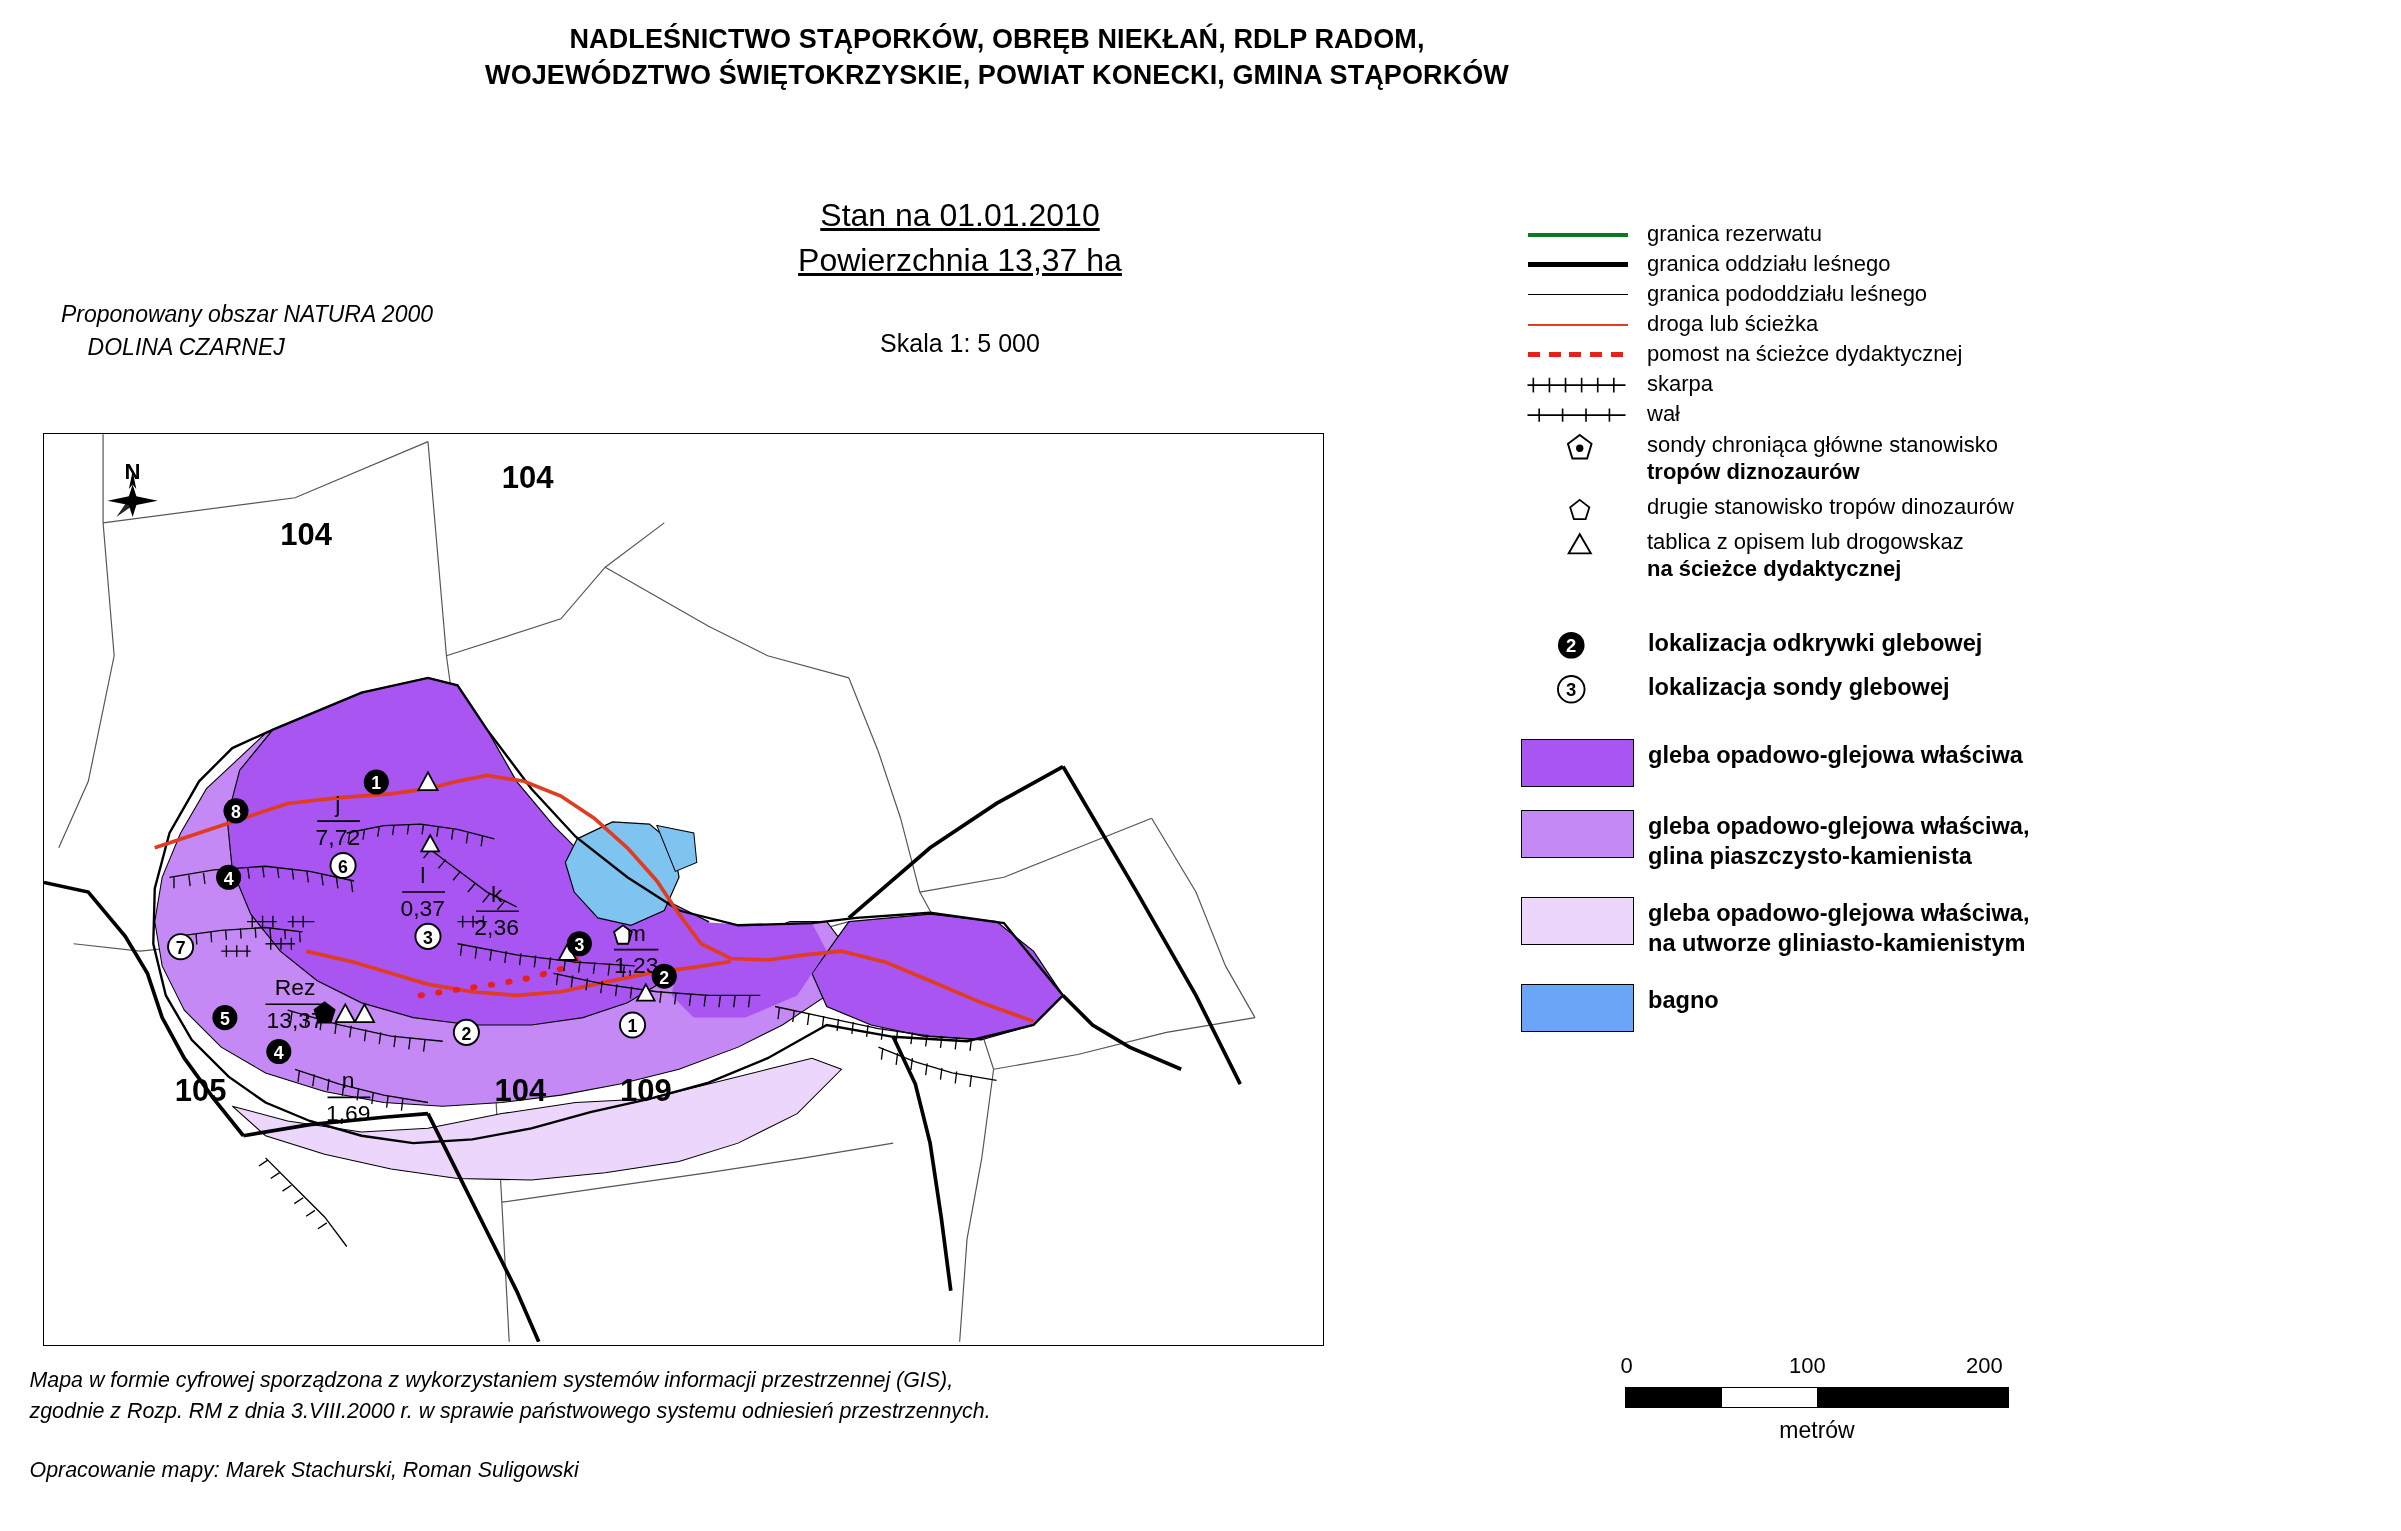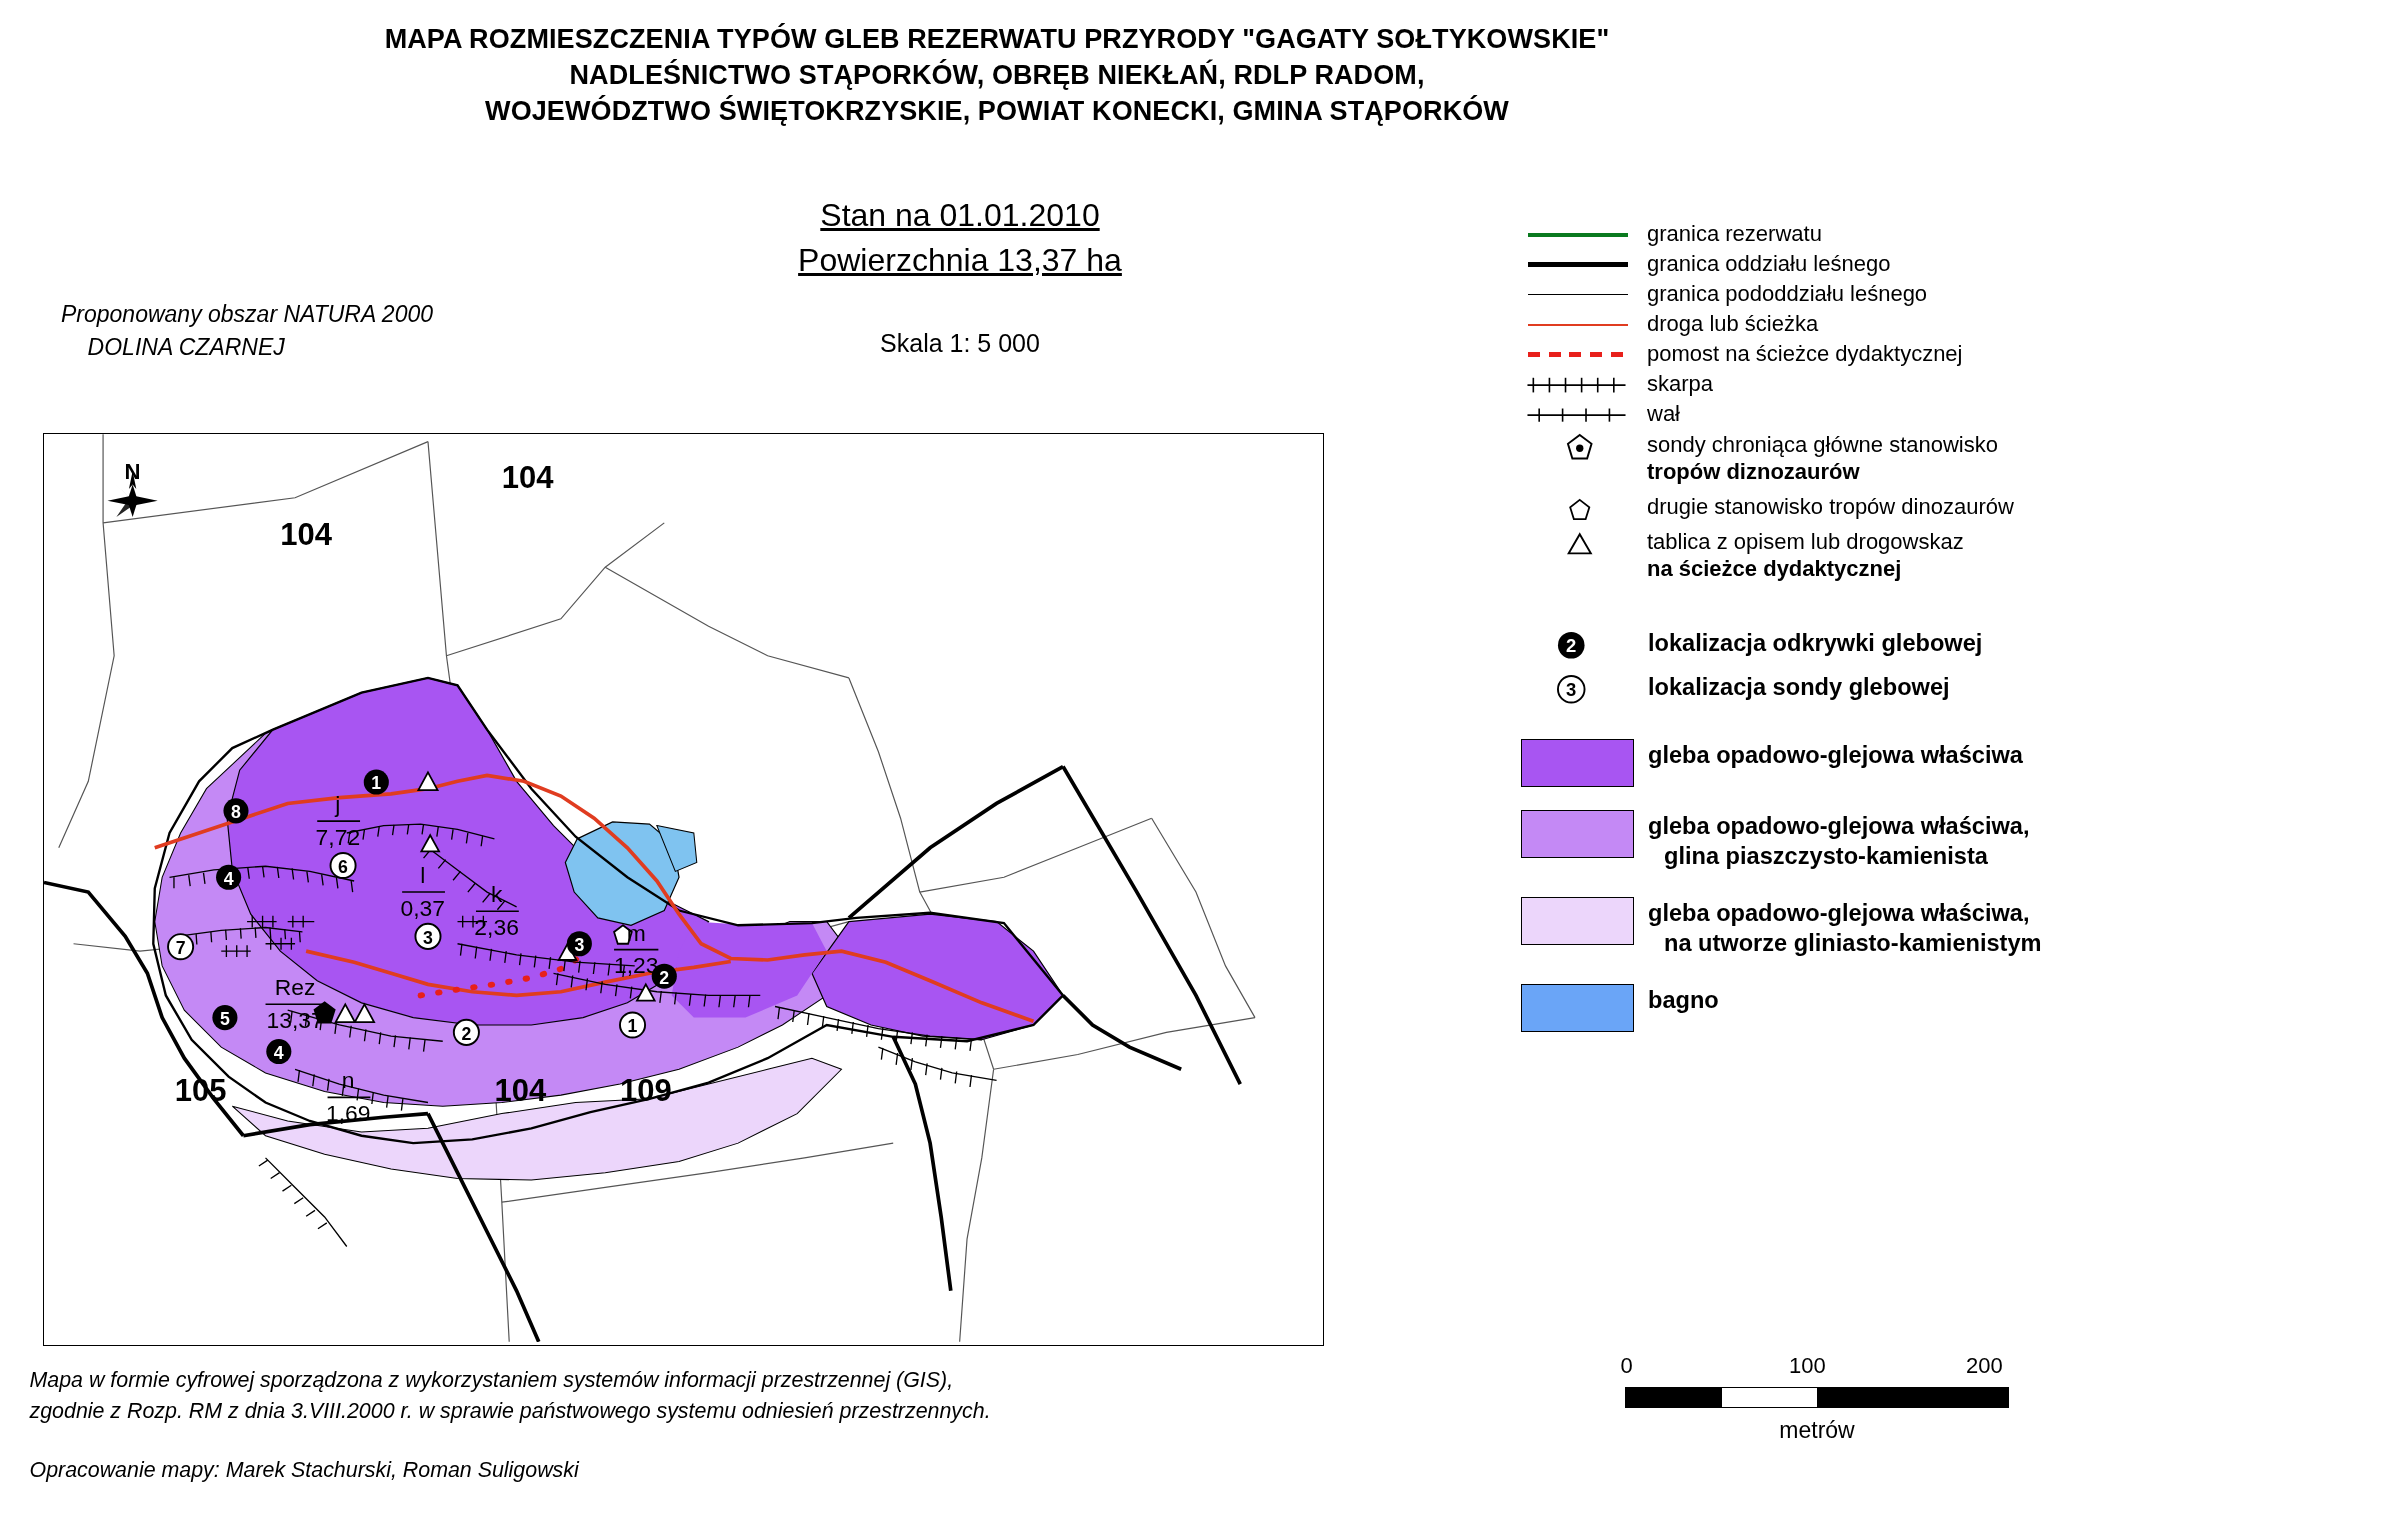--- a/index.html
+++ b/index.html
@@ -61,36 +61,35 @@
   .leg-sym-row .lbl{position:absolute;left:126px;top:3px;font-size:22px;white-space:nowrap;}
   .leg-sym-row .lbl-b{position:absolute;left:126px;top:29.5px;font-size:22px;white-space:nowrap;font-weight:bold;}
 
   .leg-point{position:relative;height:44px;margin-top:0;}
   .leg-point .bullet{position:absolute;left:34px;top:3px;}
   .leg-point .lbl{position:absolute;left:127px;top:4.4px;font-size:23.6px;font-weight:bold;white-space:nowrap;}
 
   .leg-area{position:relative;height:71px;}
   .leg-area .box{position:absolute;left:0;top:0;width:111px;height:46px;border:1.5px solid #000;}
   .leg-area .lbl{position:absolute;left:127px;top:3px;font-size:23.6px;font-weight:bold;white-space:nowrap;}
-  .leg-area .lbl2{position:absolute;left:143px;top:32.5px;font-size:23.6px;font-weight:bold;white-space:nowrap;}
+  .leg-area .lbl2{position:absolute;left:127px;top:32.5px;font-size:23.6px;font-weight:bold;white-space:nowrap;}
 
   
   .scalebar{position:absolute;left:1625px;top:1353px;width:384px;}
   .scalebar .nums{position:relative;height:29.5px;font-size:22px;}
   .scalebar .nums span{position:absolute;top:0;}
   .scalebar .bar{position:relative;height:19px;margin-top:4.4px;border:1.5px solid #000;display:flex;}
   .scalebar .bar div{flex:1;border-right:1.5px solid #000;}
   .scalebar .bar div:last-child{border-right:none;}
   .scalebar .unit{text-align:center;font-size:23px;margin-top:8.9px;}
 </style>
 </head>
 <body>
 
 <div class="title-block">
-  <div class="title-line">MAPA ROZMIESZCZENIA TYPÓW GLEB REZERWATU PRZYRODY "GAGATY SOŁTYKOWSKIE"</div>
   <div class="title-line">NADLEŚNICTWO STĄPORKÓW, OBRĘB NIEKŁAŃ, RDLP RADOM,</div>
   <div class="title-line">WOJEWÓDZTWO ŚWIĘTOKRZYSKIE, POWIAT KONECKI, GMINA STĄPORKÓW</div>
 </div>
 
 <div class="status-block">
   <div class="status-line">Stan na 01.01.2010</div>
   <div class="status-line">Powierzchnia 13,37 ha</div>
 </div>
 <div class="scale-line">Skala 1: 5 000</div>
 

